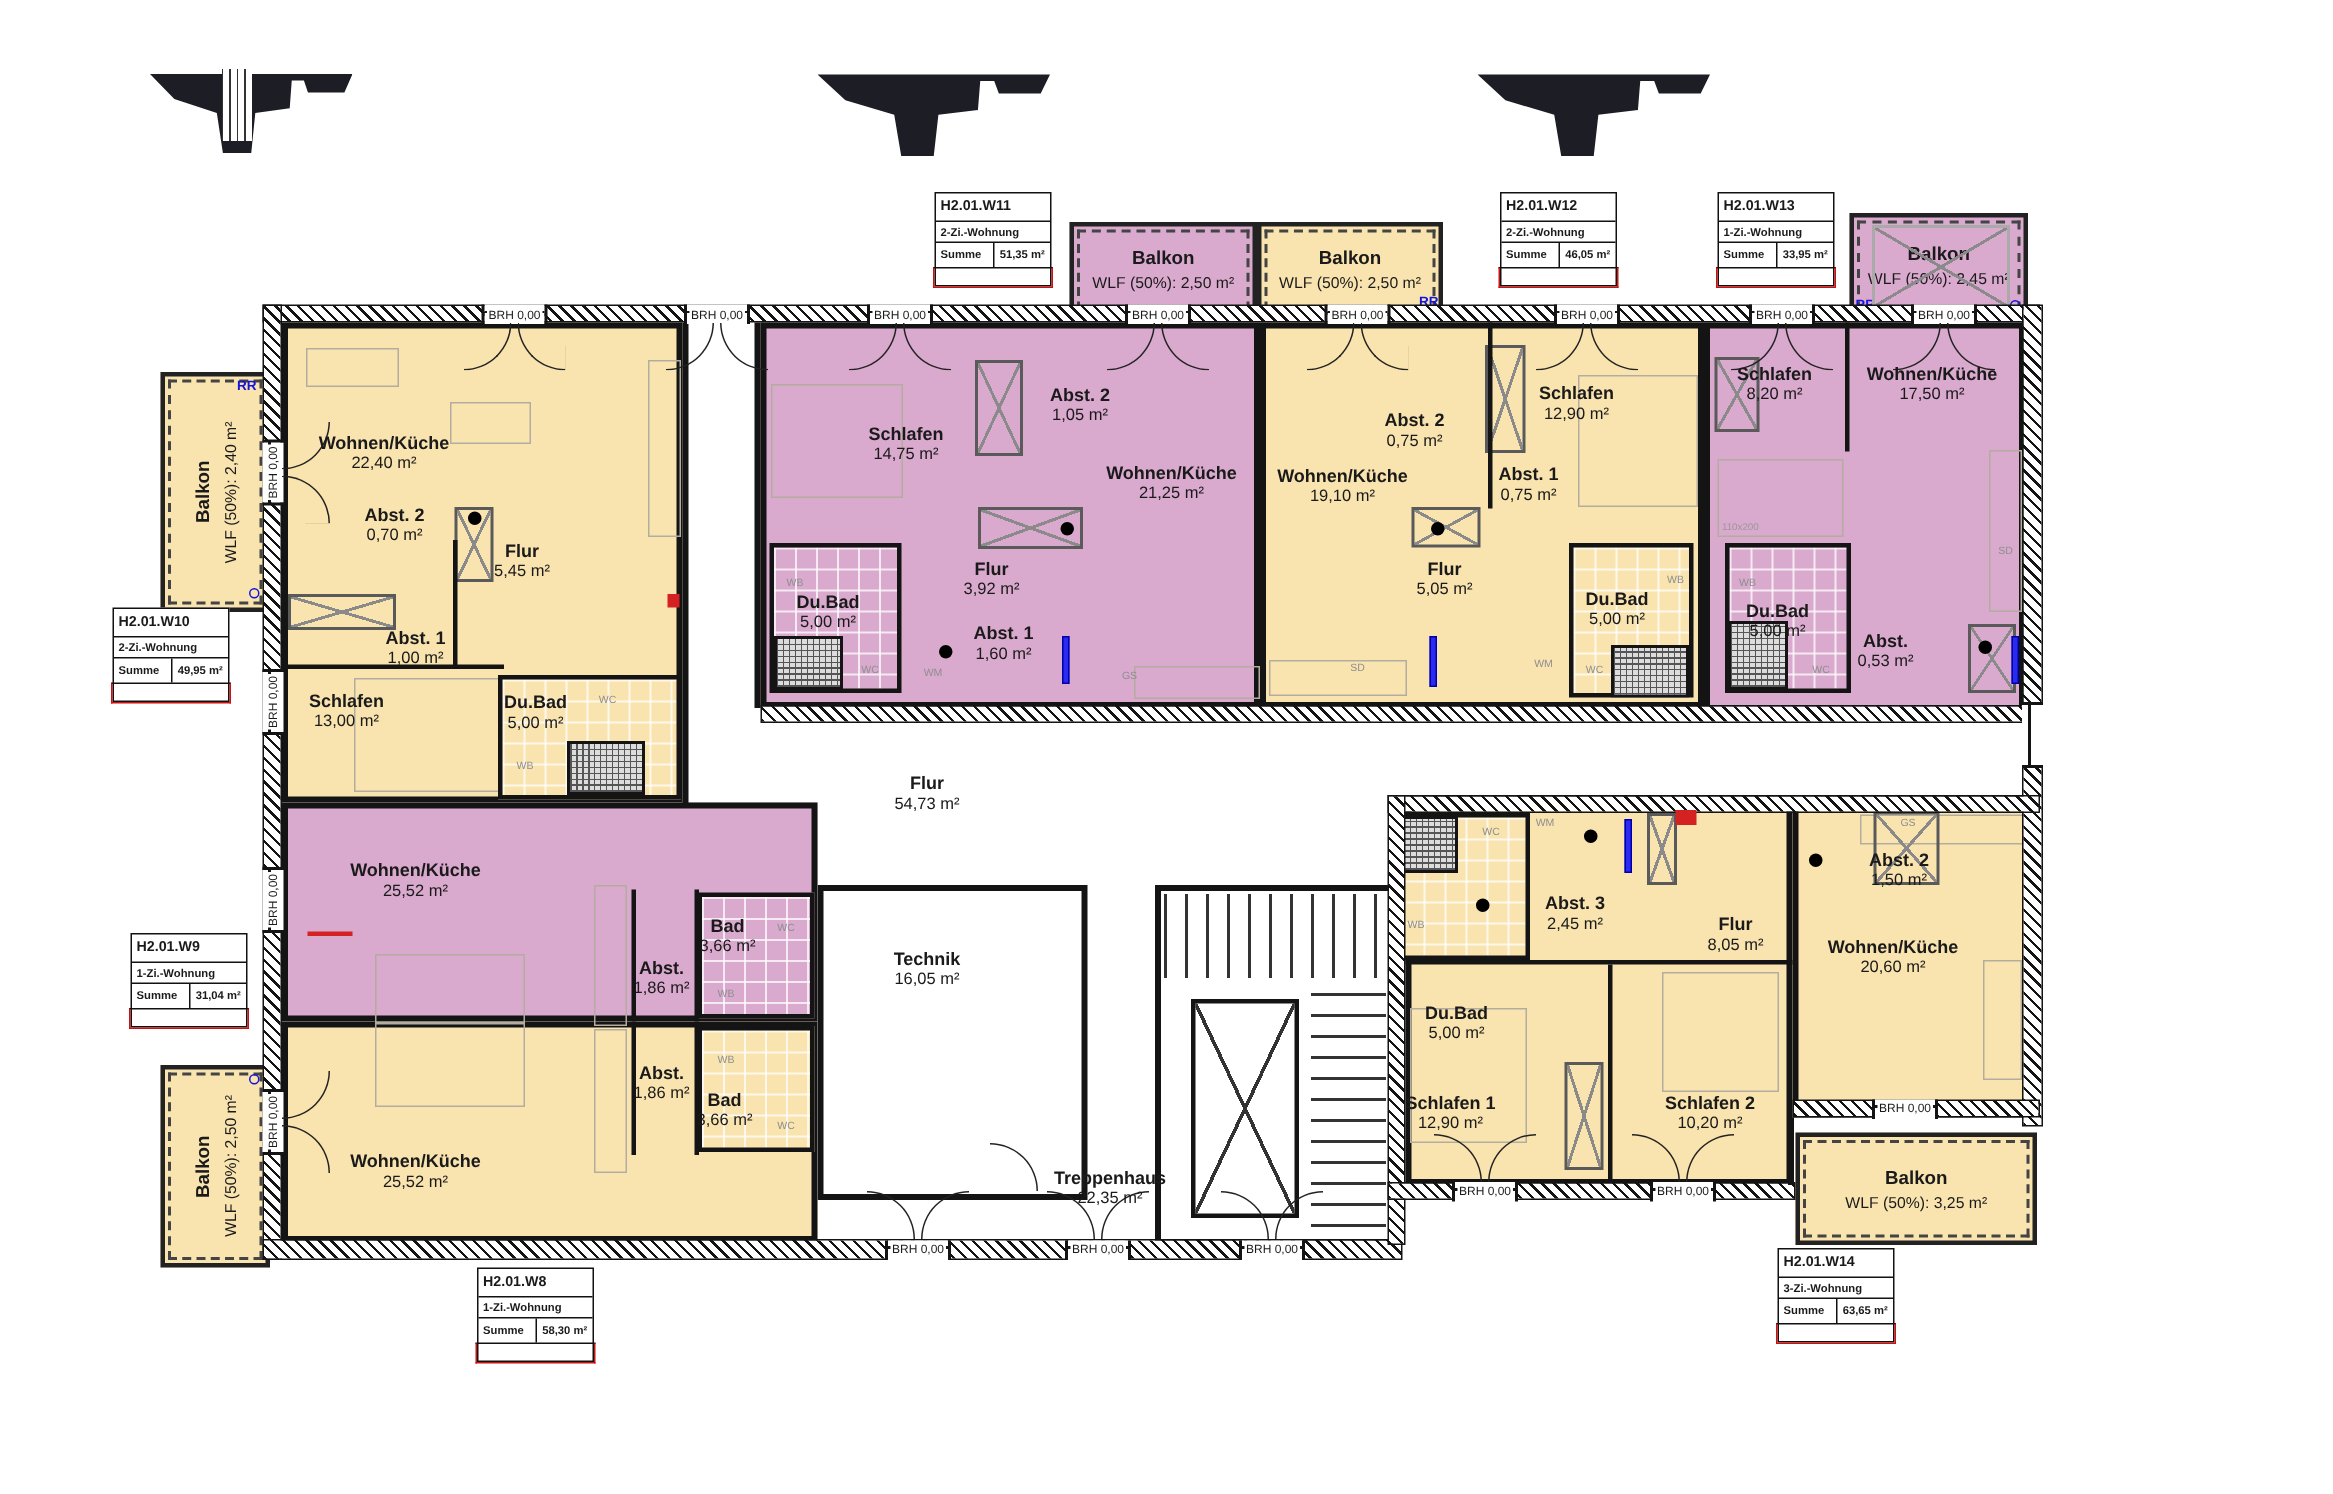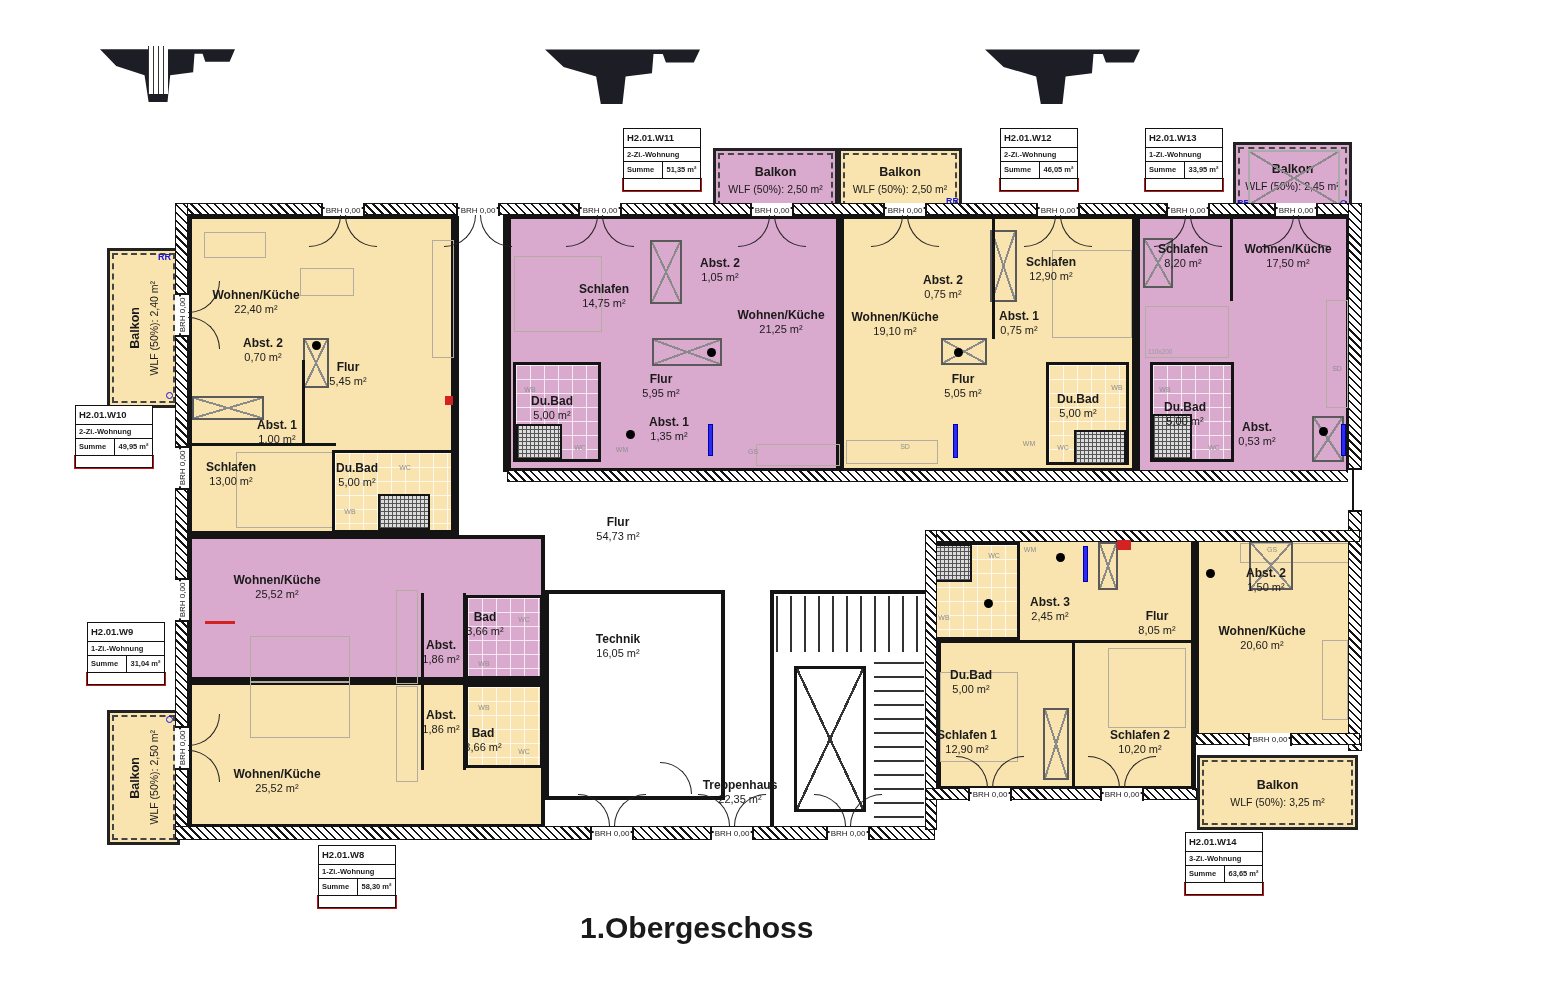--- a/index.html
+++ b/index.html
@@ -371,29 +371,29 @@
   <div class="rlabel" style="left:720px;top:256px;">
       <div class="rn">Abst. 2</div>
       <div class="ra">1,05 m²</div>
     </div>
   <div class="rlabel" style="left:781px;top:308px;">
       <div class="rn">Wohnen/Küche</div>
       <div class="ra">21,25 m²</div>
     </div>
   <div class="rlabel" style="left:661px;top:372px;">
       <div class="rn">Flur</div>
-      <div class="ra">5,95 m²</div>
+      <div class="ra">3,92 m²</div>
     </div>
   <div class="rlabel" style="left:552px;top:394px;">
       <div class="rn">Du.Bad</div>
       <div class="ra">5,00 m²</div>
     </div>
   <div class="rlabel" style="left:669px;top:415px;">
       <div class="rn">Abst. 1</div>
-      <div class="ra">1,35 m²</div>
+      <div class="ra">1,60 m²</div>
     </div>
   <div class="rlabel" style="left:895px;top:310px;">
       <div class="rn">Wohnen/Küche</div>
       <div class="ra">19,10 m²</div>
     </div>
   <div class="rlabel" style="left:943px;top:273px;">
       <div class="rn">Abst. 2</div>
       <div class="ra">0,75 m²</div>
     </div>
   <div class="rlabel" style="left:1051px;top:255px;">
@@ -550,15 +550,14 @@
   <div class="ibox" style="left:1185px;top:832px;">
     <div class="r1">H2.01.W14</div>
     <div class="r2">3-Zi.-Wohnung</div>
     <div class="r3">
         <div class="c1">Summe</div>
         <div class="c2">63,65 m²</div>
       </div>
     <div class="r4"></div>
   </div>
 
-  <div class="title" style="left:580px;top:911px;">1.Obergeschoss</div>
 
 </div>
 
 </body></html>

